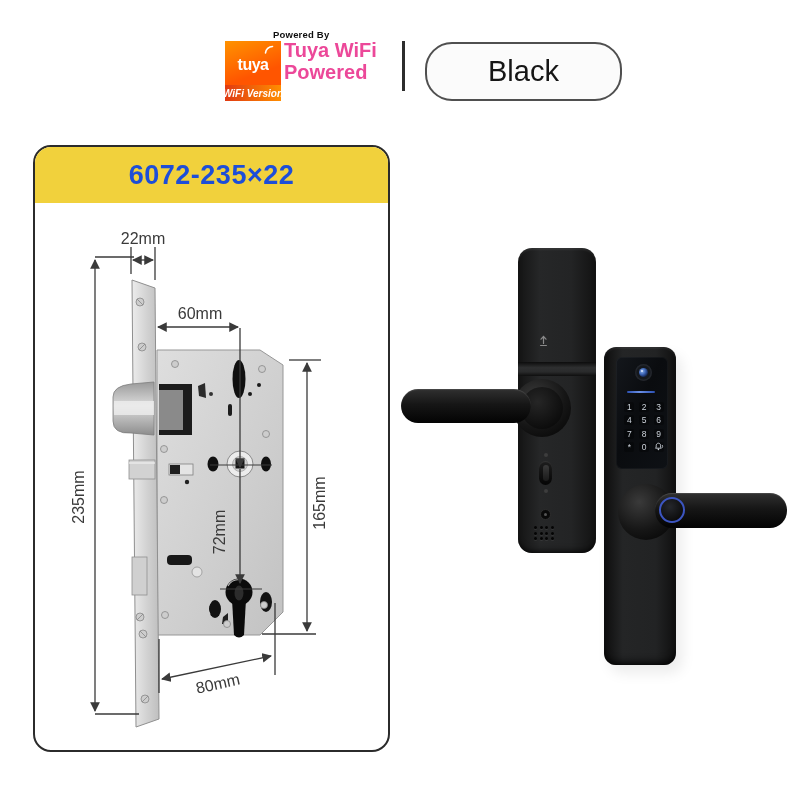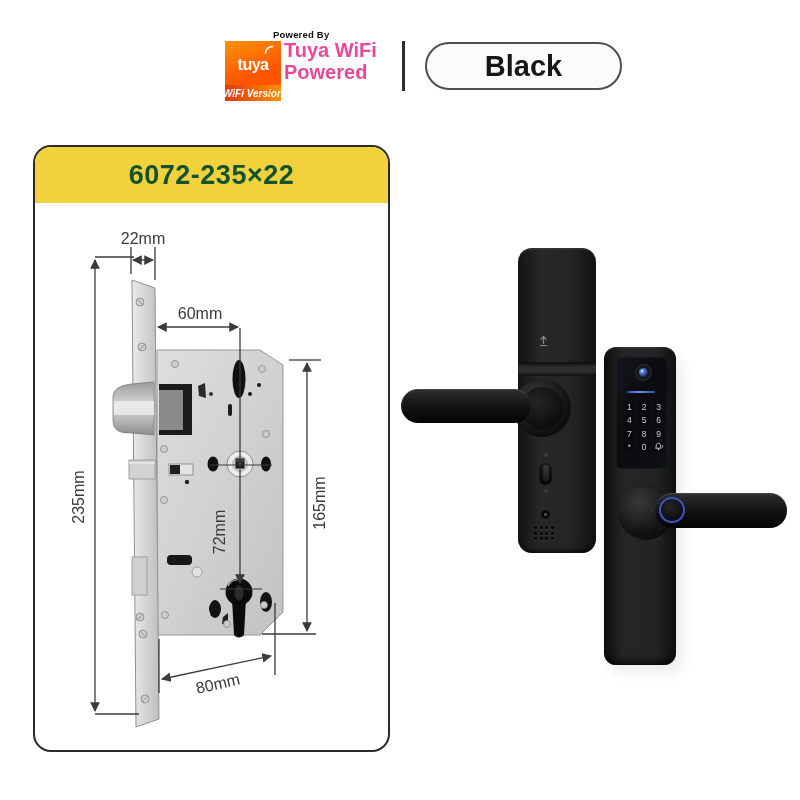--- a/index.html
+++ b/index.html
@@ -13,30 +13,30 @@
               display:flex;flex-direction:column;}
   .tuya-top{flex:1;background:linear-gradient(160deg,#ff9300,#ff5500 70%);position:relative;
             display:flex;align-items:center;justify-content:center;}
   .tuya-word{color:#fff;font-weight:700;font-size:16px;letter-spacing:-.5px;margin-top:3px;}
   .tuya-arc{position:absolute;right:6px;top:4px;}
   .tuya-strip{height:16px;background:linear-gradient(90deg,#e03a12,#ff8e00);
               display:flex;align-items:center;justify-content:center;}
   .tuya-strip span{color:#fff;font-size:10px;font-weight:700;font-style:italic;white-space:nowrap;}
   .ptitle{left:284px;top:39px;font-size:20px;line-height:22px;font-weight:700;color:#ec4899;}
   .hdr-divider{left:402px;top:41px;width:3px;height:50px;background:#2d2d2d;}
-  .color-pill{left:425px;top:42px;width:197px;height:48px;border:2.5px solid #4f4f4f;border-radius:27px;
+  .color-pill{left:425px;top:42px;width:197px;height:59px;border:2.5px solid #4f4f4f;border-radius:27px;
               background:#fbfbfb;display:flex;align-items:center;justify-content:center;
-              font-size:29px;font-weight:700;color:#161616;box-sizing:border-box;}
+              font-size:29px;font-weight:400;color:#161616;box-sizing:border-box;}
 
   
   .spec-panel{left:33px;top:145px;width:357px;height:607px;border:2.5px solid #2b2b2b;border-radius:18px;
               background:#fff;box-sizing:border-box;overflow:hidden;}
   .spec-header{position:absolute;left:0;top:0;width:100%;height:56px;background:#f1d13c;
                display:flex;align-items:center;justify-content:center;
-               font-size:27px;font-weight:800;color:#14532d;letter-spacing:.5px;}
+               font-size:27px;font-weight:800;color:#1d4ed8;letter-spacing:.5px;}
   .diagram{position:absolute;left:0;top:0;width:352px;height:602px;}
   .dim{font-size:16px;fill:#3a3a3a;font-weight:500;}
 
   
   .back-panel{left:518px;top:248px;width:78px;height:305px;border-radius:14px;
               background:linear-gradient(90deg,#141414 0%,#262728 28%,#232425 68%,#121212 100%);
               box-shadow:inset 0 2px 2px rgba(255,255,255,.07), inset 0 -5px 7px -4px #000;}
   .back-seam{left:518px;top:362px;width:78px;height:14px;
              background:linear-gradient(180deg,#0c0c0c 0%,#2e2f30 40%,#2a2b2c 70%,#0e0e0e 100%);}
   .hub{border-radius:50%;background:radial-gradient(circle at 38% 32%,#3a3a3a,#161616 55%,#040404 95%);}

